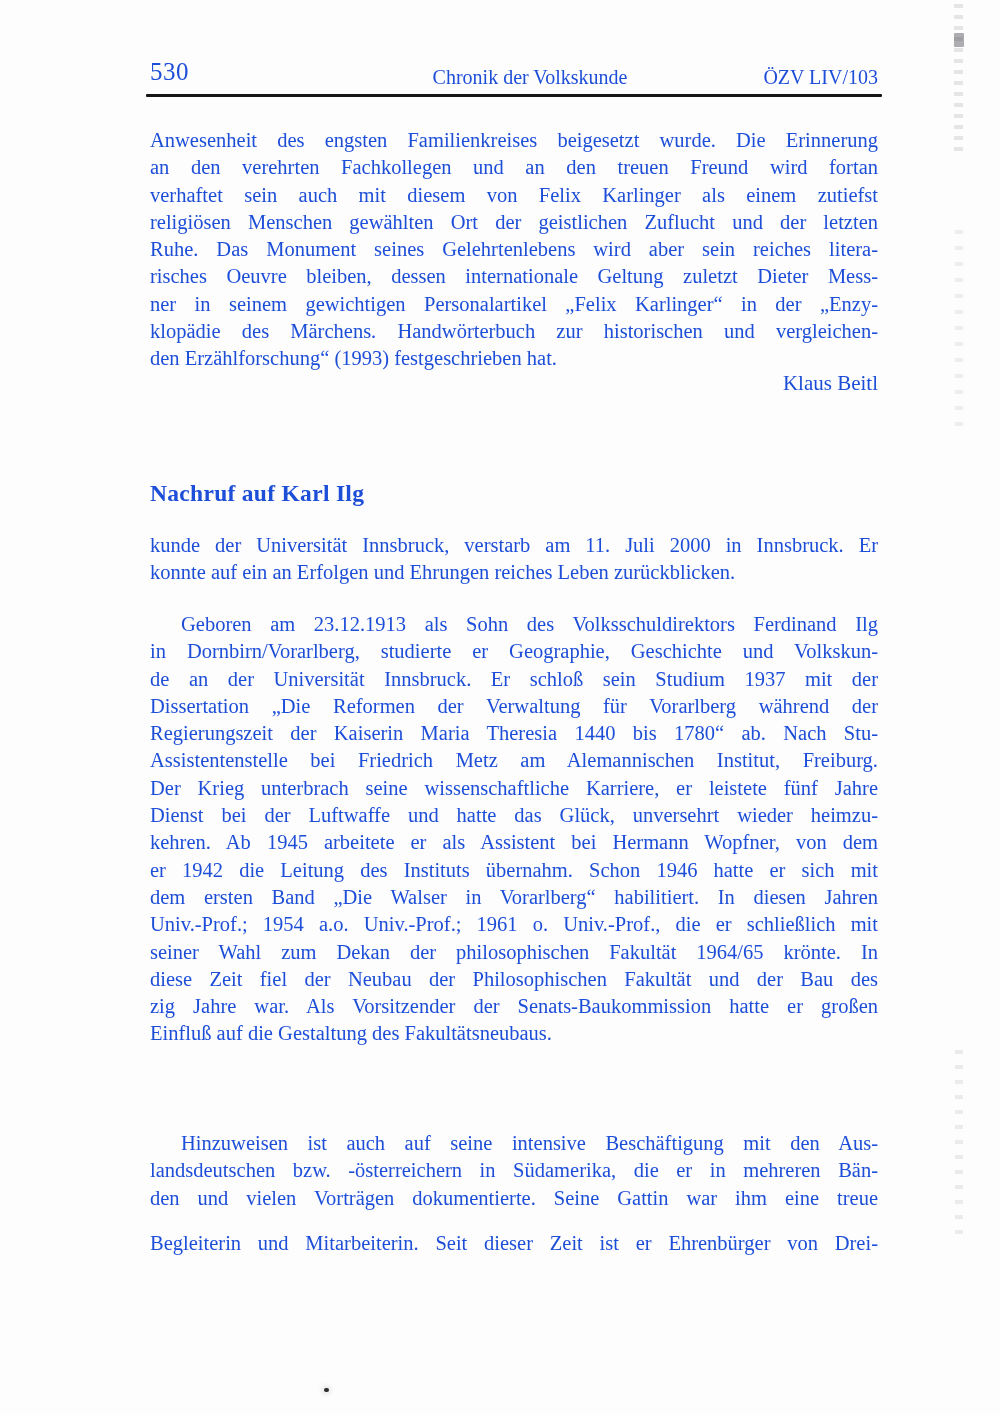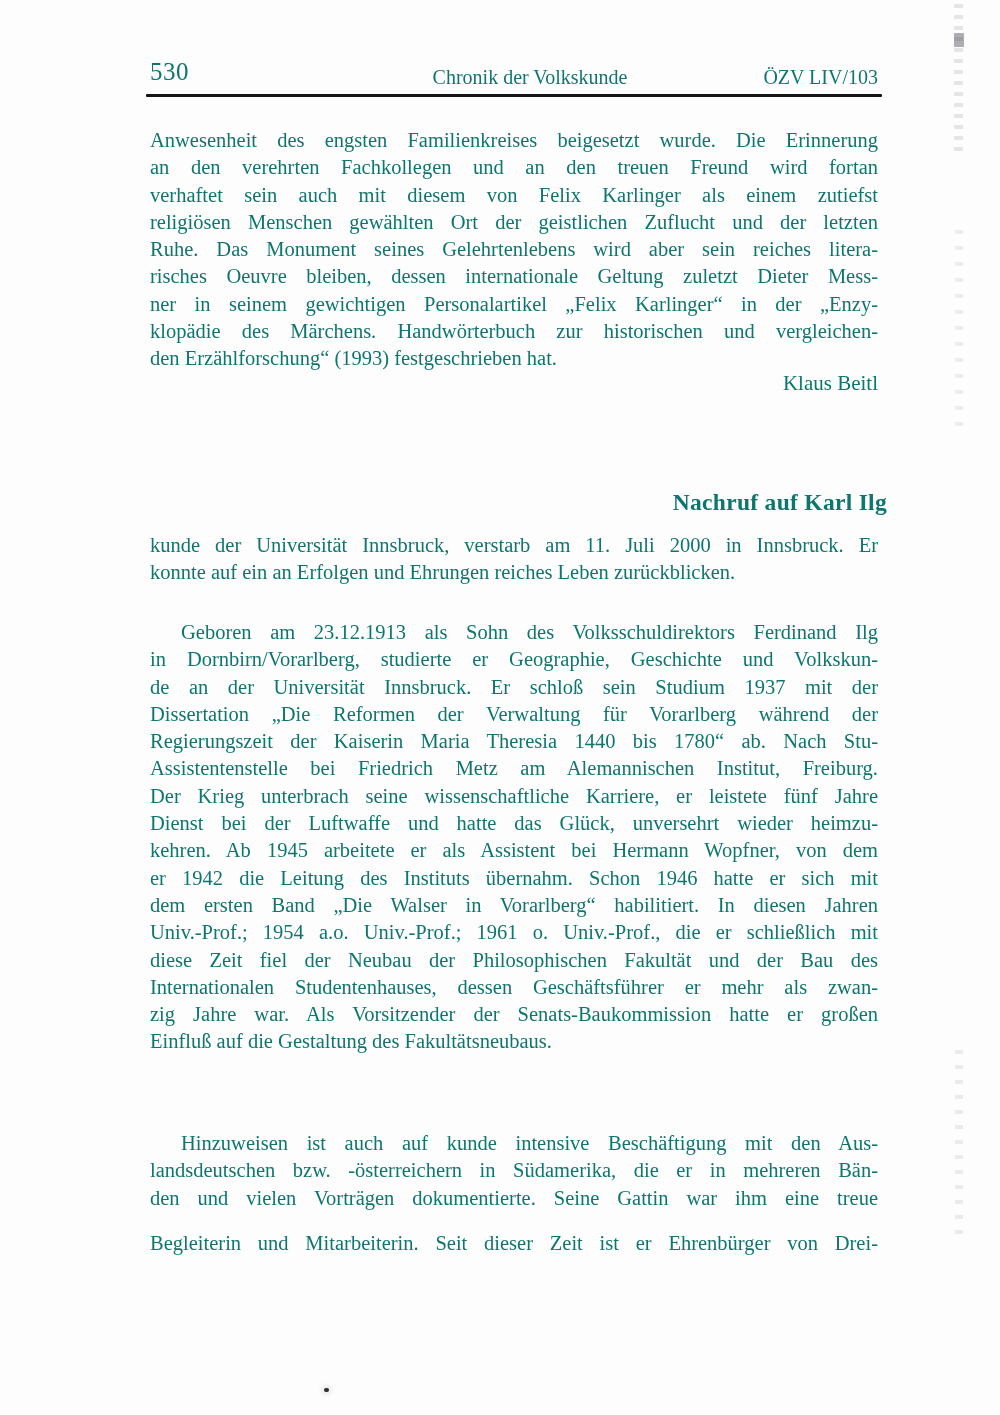--- a/index.html
+++ b/index.html
@@ -1,42 +1,42 @@
 <!DOCTYPE html>
 <html lang="de"><head>
 <meta charset="utf-8">
 <style>
   html,body{margin:0;padding:0;background:#e8e8e8;}
   .page{
     position:relative;
     width:1000px;height:1415px;
     background:#fdfdfd;
     font-family:"Liberation Serif","DejaVu Serif",serif;
-    color:#0f766e;
+    color:#1d4ed8;
     overflow:hidden;
     margin:0 auto;
   }
   
   .hdr-num{position:absolute;left:150px;top:58px;font-size:25px;letter-spacing:.5px;}
   .hdr-center{position:absolute;left:160px;top:66px;width:740px;text-align:center;font-size:20px;}
   .hdr-right{position:absolute;top:66px;right:122px;font-size:20px;}
   .hdr-rule{position:absolute;left:146px;top:94px;width:736px;height:3px;background:#151515;border-radius:1px;}
 
   
   .para{position:absolute;left:150px;width:728px;font-size:20.5px;line-height:27.3px;}
   .tline{text-align:justify;text-align-last:justify;height:27.3px;overflow:hidden;}
   .para .tline:last-child{text-align-last:left;}
   .para.justify-last .tline:last-child{text-align-last:justify;margin-top:18px;}
   .para.indent-first .tline:first-child{text-indent:31px;}
 
   .p-cont{top:127px;}
   .signature{position:absolute;left:150px;width:728px;top:371px;font-size:21px;text-align:right;}
-  .title{position:absolute;left:150px;width:728px;top:480px;margin:9px;font-size:23.5px;font-weight:bold;text-align:right;letter-spacing:.3px;}
+  .title{position:absolute;left:150px;width:728px;top:480px;margin:0;font-size:23.5px;font-weight:bold;text-align:left;letter-spacing:.3px;}
   .p-intro{top:532px;}
-  .p-bio{top:611px;margin-top:8px;}
+  .p-bio{top:611px;}
   .p-close{top:1130px;}
 
   
   .bleed-col-1{
     position:absolute;left:954px;top:4px;width:9px;height:150px;
     background:repeating-linear-gradient(to bottom, rgba(70,70,80,.13) 0 4px, transparent 4px 11px);
     filter:blur(.5px);
   }
   .bleed-mark{
     position:absolute;left:954px;top:33px;width:10px;height:14px;
@@ -96,28 +96,28 @@
       <div class="tline">de an der Universität Innsbruck. Er schloß sein Studium 1937 mit der</div>
       <div class="tline">Dissertation „Die Reformen der Verwaltung für Vorarlberg während der</div>
       <div class="tline">Regierungszeit der Kaiserin Maria Theresia 1440 bis 1780“ ab. Nach Stu-</div>
       <div class="tline">Assistentenstelle bei Friedrich Metz am Alemannischen Institut, Freiburg.</div>
       <div class="tline">Der Krieg unterbrach seine wissenschaftliche Karriere, er leistete fünf Jahre</div>
       <div class="tline">Dienst bei der Luftwaffe und hatte das Glück, unversehrt wieder heimzu-</div>
       <div class="tline">kehren. Ab 1945 arbeitete er als Assistent bei Hermann Wopfner, von dem</div>
       <div class="tline">er 1942 die Leitung des Instituts übernahm. Schon 1946 hatte er sich mit</div>
       <div class="tline">dem ersten Band „Die Walser in Vorarlberg“ habilitiert. In diesen Jahren</div>
       <div class="tline">Univ.-Prof.; 1954 a.o. Univ.-Prof.; 1961 o. Univ.-Prof., die er schließlich mit</div>
+      <div class="tline">seiner Wahl zum Dekan der philosophischen Fakultät 1964/65 krönte. In</div>
       <div class="tline">diese Zeit fiel der Neubau der Philosophischen Fakultät und der Bau des</div>
-      <div class="tline">Internationalen Studentenhauses, dessen Geschäftsführer er mehr als zwan-</div>
       <div class="tline">zig Jahre war. Als Vorsitzender der Senats-Baukommission hatte er großen</div>
       <div class="tline">Einfluß auf die Gestaltung des Fakultätsneubaus.</div>
     </div>
 
   <div class="para p-close indent-first justify-last">
-      <div class="tline">Hinzuweisen ist auch auf kunde intensive Beschäftigung mit den Aus-</div>
+      <div class="tline">Hinzuweisen ist auch auf seine intensive Beschäftigung mit den Aus-</div>
       <div class="tline">landsdeutschen bzw. -österreichern in Südamerika, die er in mehreren Bän-</div>
       <div class="tline">den und vielen Vorträgen dokumentierte. Seine Gattin war ihm eine treue</div>
       <div class="tline">Begleiterin und Mitarbeiterin. Seit dieser Zeit ist er Ehrenbürger von Drei-</div>
     </div>
 
   <div class="bleed-col-1"></div>
   <div class="bleed-mark"></div>
   <div class="bleed-col-2"></div>
   <div class="bleed-col-3"></div>
   <div class="speck"></div>

